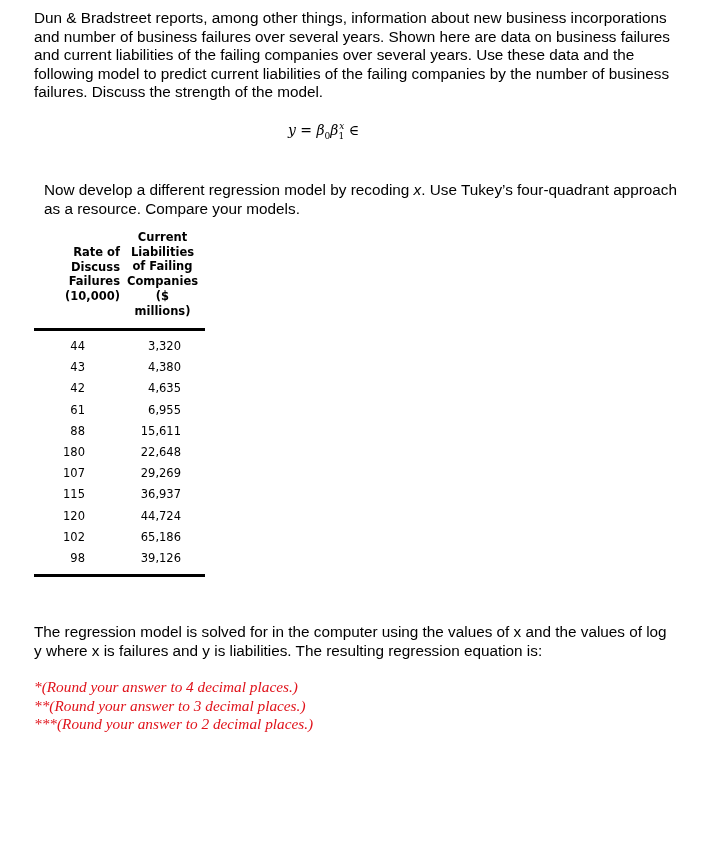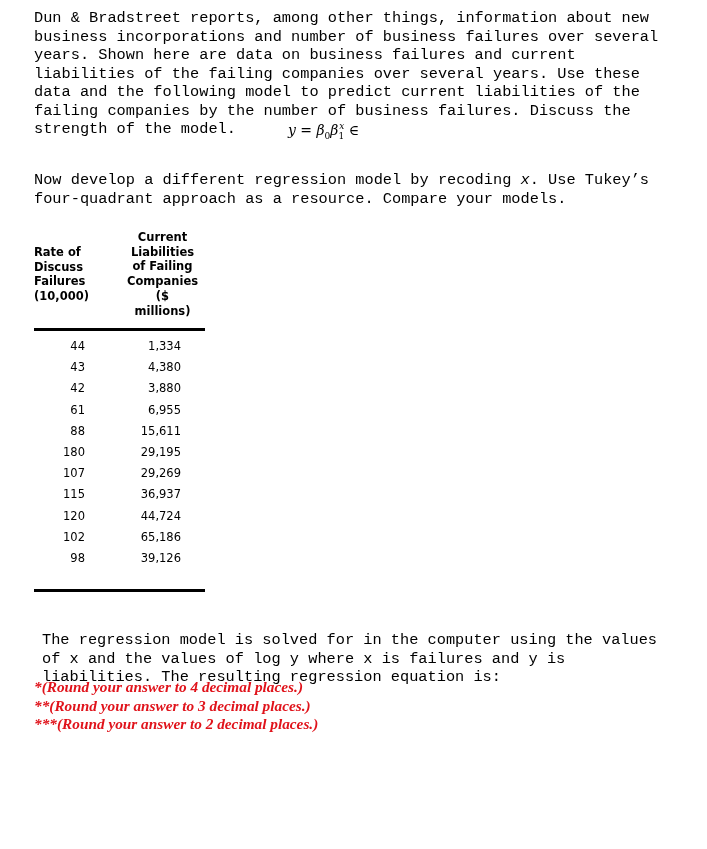--- a/index.html
+++ b/index.html
@@ -1,46 +1,46 @@
 <!DOCTYPE html>
 <html><head>
 <meta charset="utf-8">
 <style>
   html, body { margin: 0; padding: 0; background: #ffffff; }
   body { width: 707px; height: 849px; position: relative; overflow: hidden; color: #000; }
-  .serif { font-family: Liberation Mono, monospace; font-size: 15.3px; line-height: 18.5px; }
+  .serif { font-family: Liberation Sans, sans-serif; font-size: 15.3px; line-height: 18.5px; }
   .para { position: absolute; left: 34px; width: 640px; }
   #p1 { top: 9px; }
   #formula { position: absolute; top: 121px; left: 0; width: 617px; text-align: center; }
   #formula .eq { font-family: "DejaVu Serif", serif; font-style: italic; font-size: 14px; padding-left: 30px; }
   #formula sub, #formula sup { font-size: 9px; }
   #p2 { top: 171px; }
   #table { position: absolute; left: 34px; top: 230px; width: 171px; font-family: "DejaVu Sans", "Liberation Sans", sans-serif; font-size: 11.5px; }
   .thead { position: relative; height: 98px; font-weight: bold; }
-  .th1 { position: absolute; left: 0; width: 86px; top: 15px; text-align: left; line-height: 14.7px; }
+  .th1 { position: absolute; left: 0; width: 86px; top: 15px; text-align: right; line-height: 14.7px; }
   .th2 { position: absolute; left: 86px; width: 85px; top: 0; text-align: center; line-height: 14.7px; }
   .rule { height: 3px; background: #000; }
-  .rows { padding-top: 5px; padding-bottom: 20px; }
+  .rows { padding-top: 5px; padding-bottom: 5px; }
   .row { position: relative; height: 21.2px; line-height: 21.2px; }
   .c1 { position: absolute; left: 0; width: 51px; text-align: right; }
   .c2 { position: absolute; left: 86px; width: 61px; text-align: right; }
   #p3 { top: 623px; }
-  #notes { position: absolute; left: 34px; top: 678px; font-family: "Liberation Serif", "DejaVu Serif", serif; font-size: 15.3px; line-height: 18.5px; color: #e0131b; font-weight: bold; font-style: italic; }
+  #notes { position: absolute; left: 34px; top: 678px; font-family: "Liberation Serif", "DejaVu Serif", serif; font-size: 15.3px; line-height: 18.5px; color: #e0131b; font-weight: normal; font-style: italic; }
   em.var { font-style: italic; }
 </style>
 </head>
 <body>
 
 <p id="p1" class="para serif" style="margin:0">Dun &amp; Bradstreet reports, among other things, information about new business incorporations and number of business failures over several years. Shown here are data on business failures and current liabilities of the failing companies over several years. Use these data and the following model to predict current liabilities of the failing companies by the number of business failures. Discuss the strength of the model.</p>
 
 <div id="formula">
   <span class="eq"><span>y</span> <span style="font-style:normal">=</span> <span>β</span><sub style="font-style:normal">0</sub><span>β</span><sub style="font-style:normal;margin-right:-5px">1</sub><sup>x</sup> <span style="font-style:normal">∈</span></span>
 </div>
 
-<p id="p2" class="para serif" style="margin:0"><span>Now develop a different regression model by recoding </span><em class="var">x</em><span>. Use Tukey’s four-quadrant approach as a resource. Compare your models.</span></p>
+<p id="p2" class="para serif" style="margin:10px"><span>Now develop a different regression model by recoding </span><em class="var">x</em><span>. Use Tukey’s four-quadrant approach as a resource. Compare your models.</span></p>
 
 <div id="table">
   <div class="thead">
     <div class="th1">
       <div>Rate of</div>
       <div>Discuss</div>
       <div>Failures</div>
       <div>(10,000)</div>
     </div>
     <div class="th2">
@@ -49,41 +49,41 @@
       <div>of Failing</div>
       <div>Companies</div>
       <div>($</div>
       <div>millions)</div>
     </div>
   </div>
   <div class="rule"></div>
   <div class="rows">
     <div class="row">
         <span class="c1">44</span>
-        <span class="c2">1,334</span>
+        <span class="c2">3,320</span>
       </div>
     <div class="row">
         <span class="c1">43</span>
         <span class="c2">4,380</span>
       </div>
     <div class="row">
         <span class="c1">42</span>
-        <span class="c2">3,880</span>
+        <span class="c2">4,635</span>
       </div>
     <div class="row">
         <span class="c1">61</span>
         <span class="c2">6,955</span>
       </div>
     <div class="row">
         <span class="c1">88</span>
         <span class="c2">15,611</span>
       </div>
     <div class="row">
         <span class="c1">180</span>
-        <span class="c2">29,195</span>
+        <span class="c2">22,648</span>
       </div>
     <div class="row">
         <span class="c1">107</span>
         <span class="c2">29,269</span>
       </div>
     <div class="row">
         <span class="c1">115</span>
         <span class="c2">36,937</span>
       </div>
     <div class="row">
@@ -95,19 +95,19 @@
         <span class="c2">65,186</span>
       </div>
     <div class="row">
         <span class="c1">98</span>
         <span class="c2">39,126</span>
       </div>
   </div>
   <div class="rule"></div>
 </div>
 
-<p id="p3" class="para serif" style="margin:8px">The regression model is solved for in the computer using the values of x and the values of log y where x is failures and y is liabilities. The resulting regression equation is:</p>
+<p id="p3" class="para serif" style="margin:0">The regression model is solved for in the computer using the values of x and the values of log y where x is failures and y is liabilities. The resulting regression equation is:</p>
 
 <div id="notes">
   <div>*(Round your answer to 4 decimal places.)</div>
   <div>**(Round your answer to 3 decimal places.)</div>
   <div>***(Round your answer to 2 decimal places.)</div>
 </div>
 
 </body></html>

